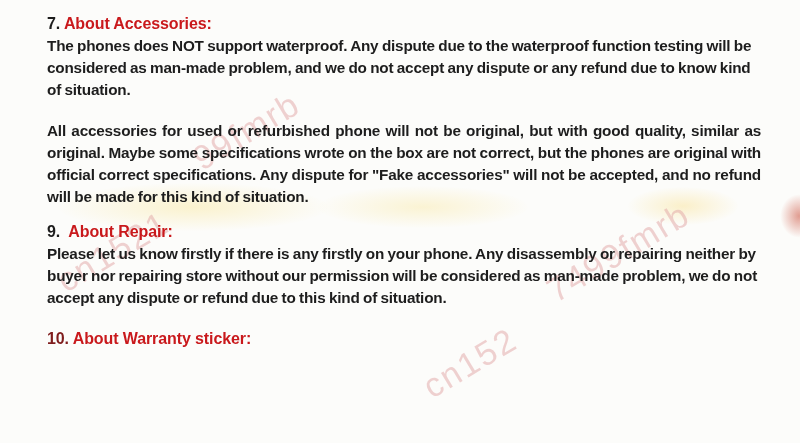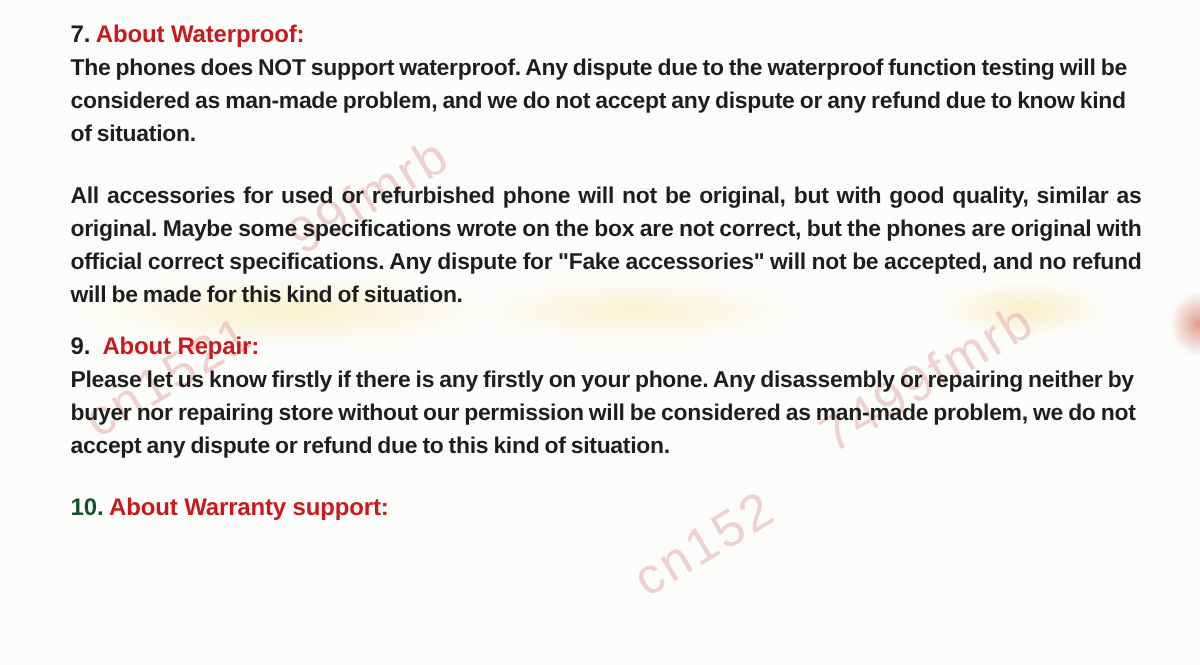--- a/index.html
+++ b/index.html
@@ -87,31 +87,31 @@
   <div id="watermarks">
       <span class="wm" style="left: 196px; top: 142px;">99fmrb</span>
       <span class="wm" style="left: 60px; top: 264px;">cn1521</span>
       <span class="wm" style="left: 550px; top: 274px;">7499fmrb</span>
       <span class="wm" style="left: 426px; top: 370px;">cn152</span>
     </div>
 
   <main class="content">
 
     <section class="sec-7">
-      <h2 class="heading"><span class="num" style="color: rgb(29, 29, 29);">7. </span><span class="title">About Waterproof:</span></h2>
+      <h2 class="heading"><span class="num" style="color: rgb(29, 29, 29);">7. </span><span class="title">About Accessories:</span></h2>
       <p class="body">The phones does NOT support waterproof. Any dispute due to the waterproof function testing will be considered as man-made problem, and we do not accept any dispute or any refund due to know kind of situation.</p>
     </section>
 
     <section class="sec-8">
       <p class="body justify">All accessories for used or refurbished phone will not be original, but with good quality, similar as original. Maybe some specifications wrote on the box are not correct, but the phones are original with official correct specifications. Any dispute for "Fake accessories" will not be accepted, and no refund will be made for this kind of situation.</p>
     </section>
 
     <section class="sec-9">
       <h2 class="heading"><span class="num" style="color: rgb(29, 29, 29);">9.  </span><span class="title">About Repair:</span></h2>
       <p class="body">Please let us know firstly if there is any firstly on your phone. Any disassembly or repairing neither by buyer nor repairing store without our permission will be considered as man-made problem, we do not accept any dispute or refund due to this kind of situation.</p>
     </section>
 
     <section class="sec-10">
-      <h2 class="heading"><span class="num" style="color: #14532d;">10. </span><span class="title">About Warranty support:</span></h2>
+      <h2 class="heading"><span class="num" style="color: #7f1d1d;">10. </span><span class="title">About Warranty sticker:</span></h2>
     </section>
 
   </main>
 </div>
 
 </body></html>

